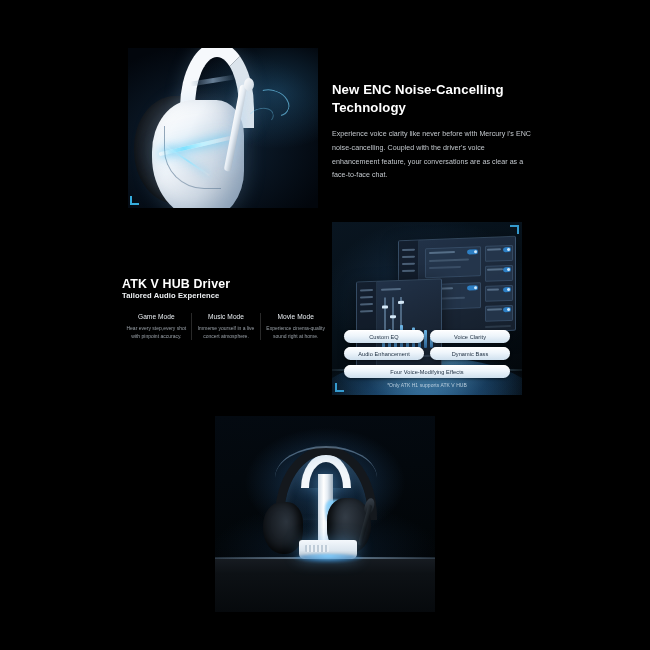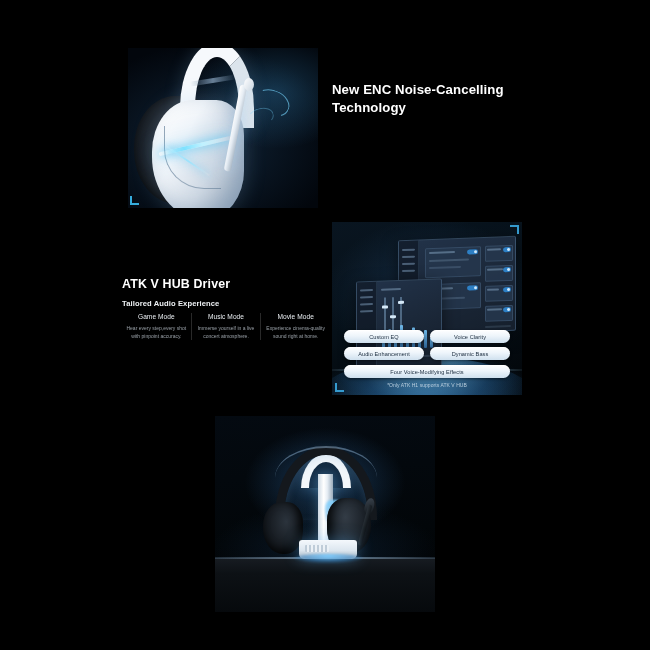--- a/index.html
+++ b/index.html
@@ -85,21 +85,21 @@
   .corner-bl { left:2px; bottom:3px; border-left:2px solid #39b6e8; border-bottom:2px solid #39b6e8; opacity:.95; }
 
   .txt1 { position:absolute; left:332px; top:81px; width:202px; }
   .h1 { font-size:13.2px; font-weight:bold; line-height:1.34; letter-spacing:.1px; color:#fff; }
   .p1 { margin-top:12px; font-size:7.1px; line-height:1.92; color:#c3c8cd; letter-spacing:.04px; }
 
   
   .sec2 { position:absolute; left:0; top:0; width:650px; height:650px;padding-left:16px; }
   .txt2 { position:absolute; left:122px; top:277px; width:208px; }
   .h2 { font-size:12.4px; font-weight:bold; letter-spacing:.15px; color:#fff; }
-  .sub2 { margin-top:8px; font-size:7.6px; font-weight:bold; color:#eef1f4; letter-spacing:.1px; }
+  .sub2 { margin-top:0; font-size:7.6px; font-weight:bold; color:#eef1f4; letter-spacing:.1px; }
   .modes { position:absolute; left:122px; top:313px; width:208px; display:flex; }
   .mode { flex:1; text-align:center; padding:0 3px; position:relative; }
   .mode + .mode { border-left:1px solid rgba(255,255,255,.16); }
   .mode-t { font-size:6.6px; color:#e9edf1; letter-spacing:.05px; }
   .mode-d { margin-top:3.5px; font-size:5px; line-height:1.68; color:#9aa1a8; }
 
   .img2 {
     position:absolute; left:332px; top:222px; width:190px; height:173px;
     background:
       radial-gradient(ellipse 80% 46% at 50% 104%, rgba(60,140,205,.55), rgba(0,0,0,0) 72%),
@@ -248,20 +248,21 @@
     <div class="hp-led2"></div>
     <div class="hp-mic"></div>
     <div class="hp-mic-tip"></div>
     <div class="hp-swirl"></div>
     <div class="hp-swirl s2"></div>
     <div class="corner-bl"></div>
   </div>
 
   <div class="txt1">
     <div class="h1">New ENC Noise-Cancelling Technology</div>
+    <div class="p1">Experience voice clarity like never before with Mercury i's ENC noise-cancelling. Coupled with the driver's voice enhancemeent feature, your conversations are as clear as a face-to-face chat.</div>
   </div>
 </div>
 
 <div class="sec2">
 
   <div class="txt2">
     <div class="h2">ATK V HUB Driver</div>
     <div class="sub2">Tailored Audio Experience</div>
   </div>
 

